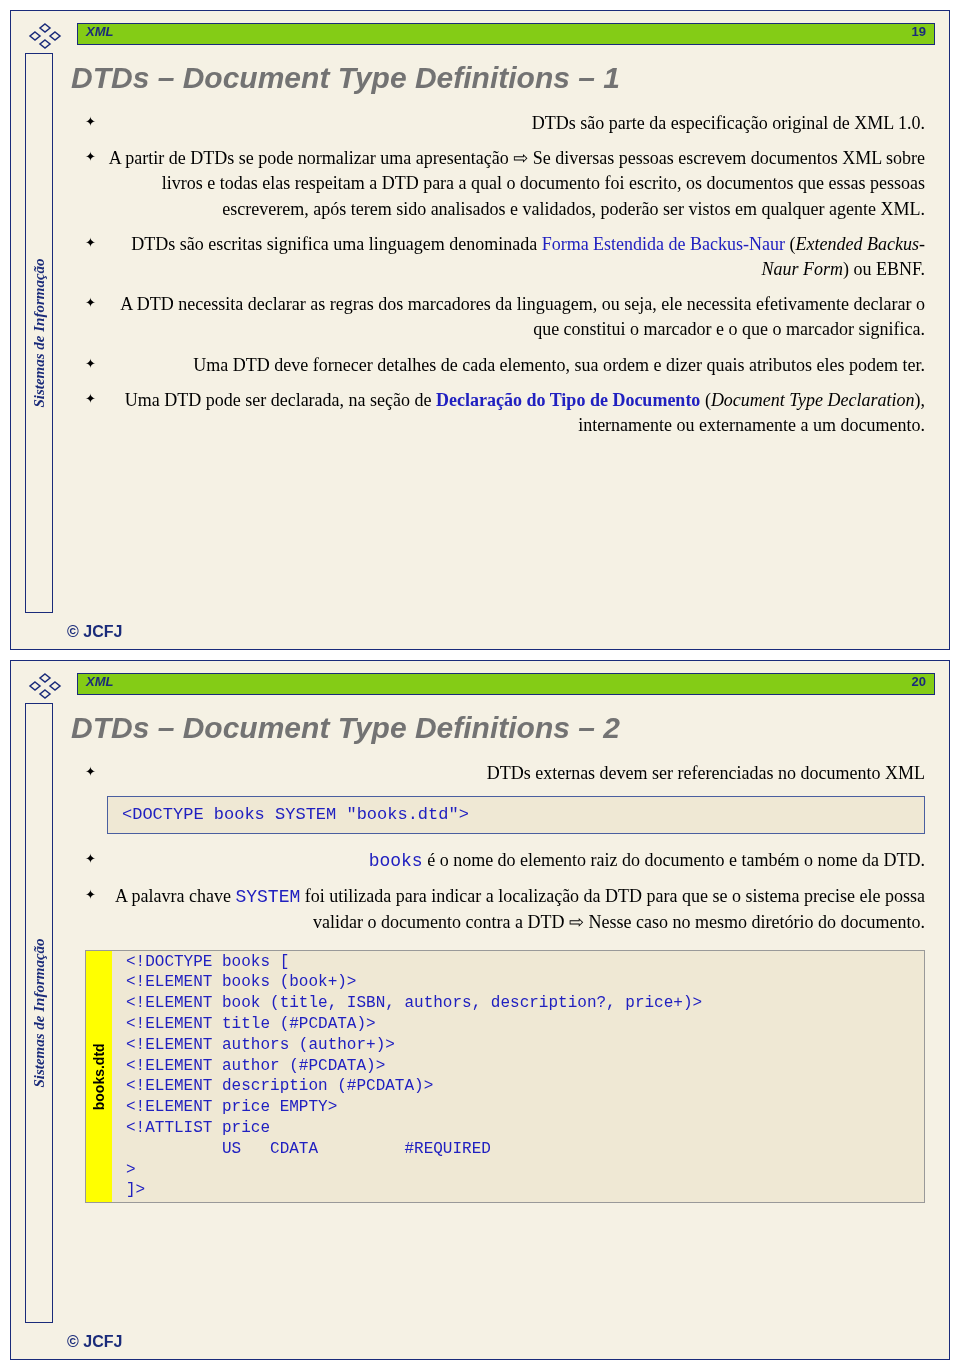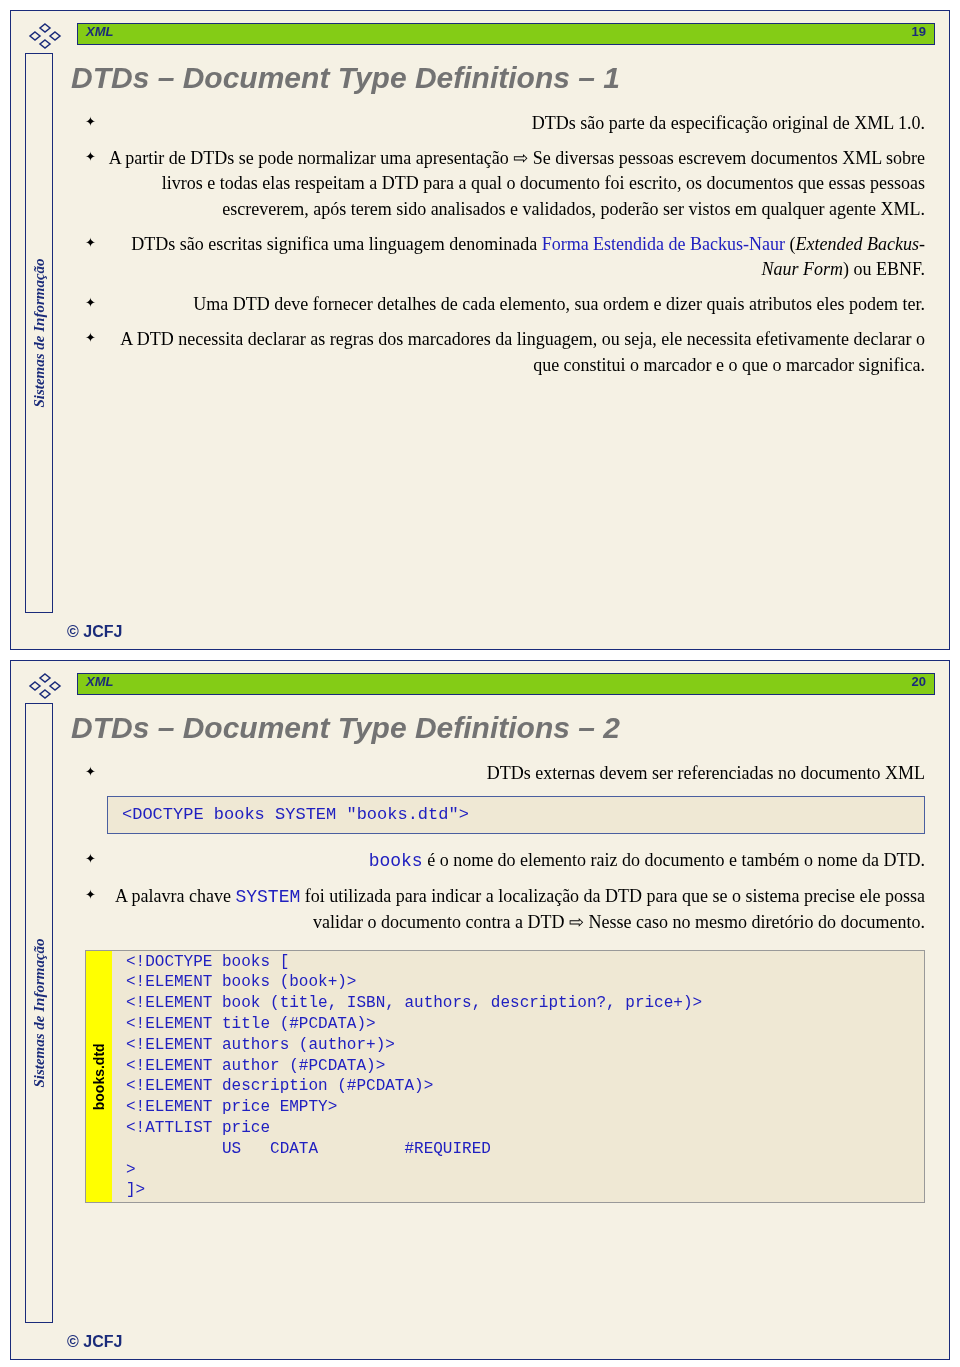--- a/index.html
+++ b/index.html
@@ -195,22 +195,23 @@
   </div>
   <div class="sidebar">
     <div class="sidebar-text">Sistemas de Informação</div>
   </div>
   <div class="slide-title">DTDs – Document Type Definitions – 1</div>
   <div class="content">
     <ul class="bullet-list">
       <li><span>DTDs são parte da especificação original de XML 1.0.</span></li>
       <li><span>A partir de DTDs se pode normalizar uma apresentação </span><span class="arrow">⇨</span><span> Se diversas pessoas escrevem documentos XML sobre livros e todas elas respeitam a DTD para a qual o documento foi escrito, os documentos que essas pessoas escreverem, após terem sido analisados e validados, poderão ser vistos em qualquer agente XML.</span></li>
       <li><span>DTDs são escritas significa uma linguagem denominada </span><span class="blue">Forma Estendida de Backus-Naur</span><span> (</span><span class="italic">Extended Backus-Naur Form</span><span>) ou EBNF.</span></li>
+      <li><span>A DTD necessita declarar as regras dos marcadores da linguagem, ou seja, ele necessita efetivamente declarar o que constitui o marcador e o que o marcador significa.</span></li>
       <li><span>Uma DTD deve fornecer detalhes de cada elemento, sua ordem e dizer quais atributos eles podem ter.</span></li>
-      <li><span>A DTD necessita declarar as regras dos marcadores da linguagem, ou seja, ele necessita efetivamente declarar o que constitui o marcador e o que o marcador significa.</span></li>
+      <li><span>Uma DTD pode ser declarada, na seção de </span><span class="blue-bold">Declaração do Tipo de Documento</span><span> (</span><span class="italic">Document Type Declaration</span><span>), internamente ou externamente a um documento.</span></li>
     </ul>
   </div>
   <div class="footer">© JCFJ</div>
 </div>
 
 <div class="slide" style="height:700px;">
   <div class="logo">
     <svg viewBox="0 0 40 30">
         <g fill="none" stroke="#1a2b7a" stroke-width="1.5">
           <polygon points="20,3 25,7 20,11 15,7"></polygon>

